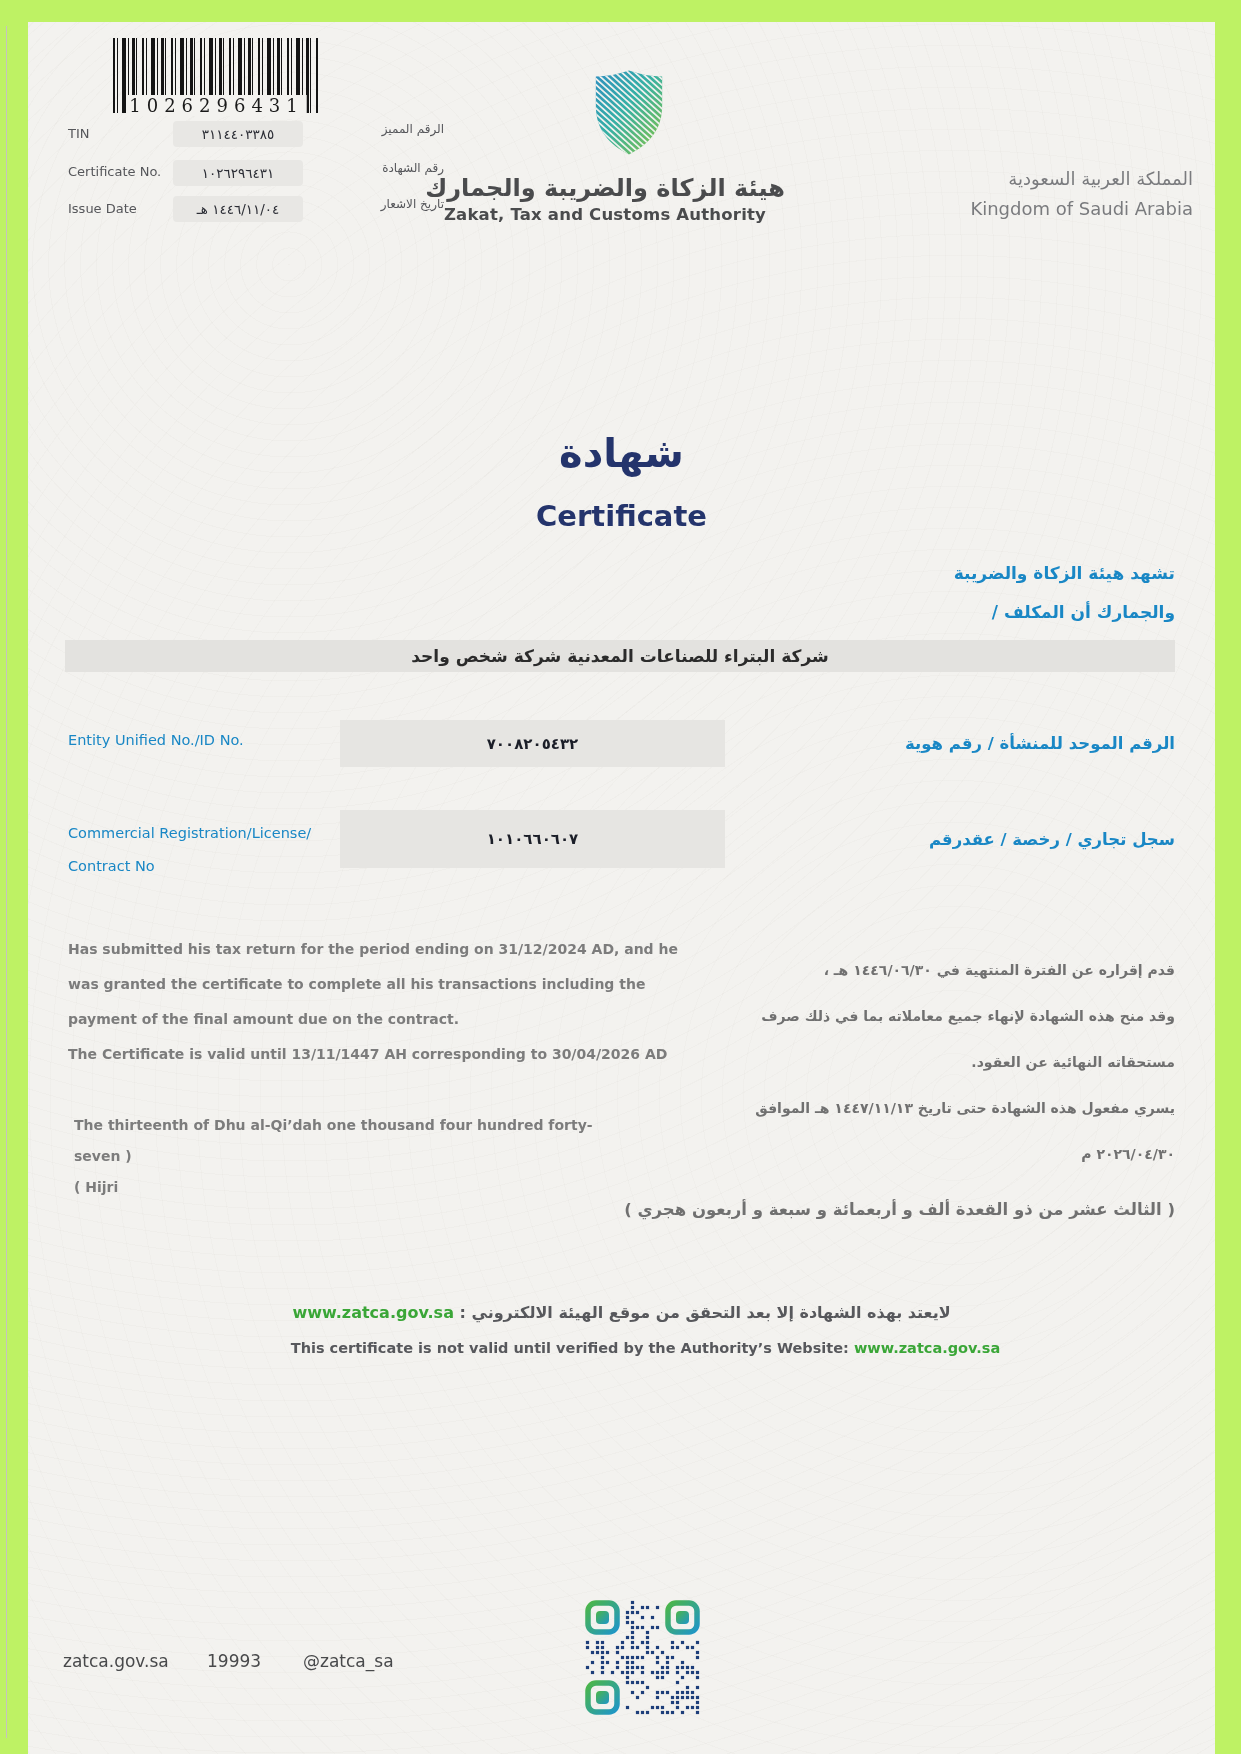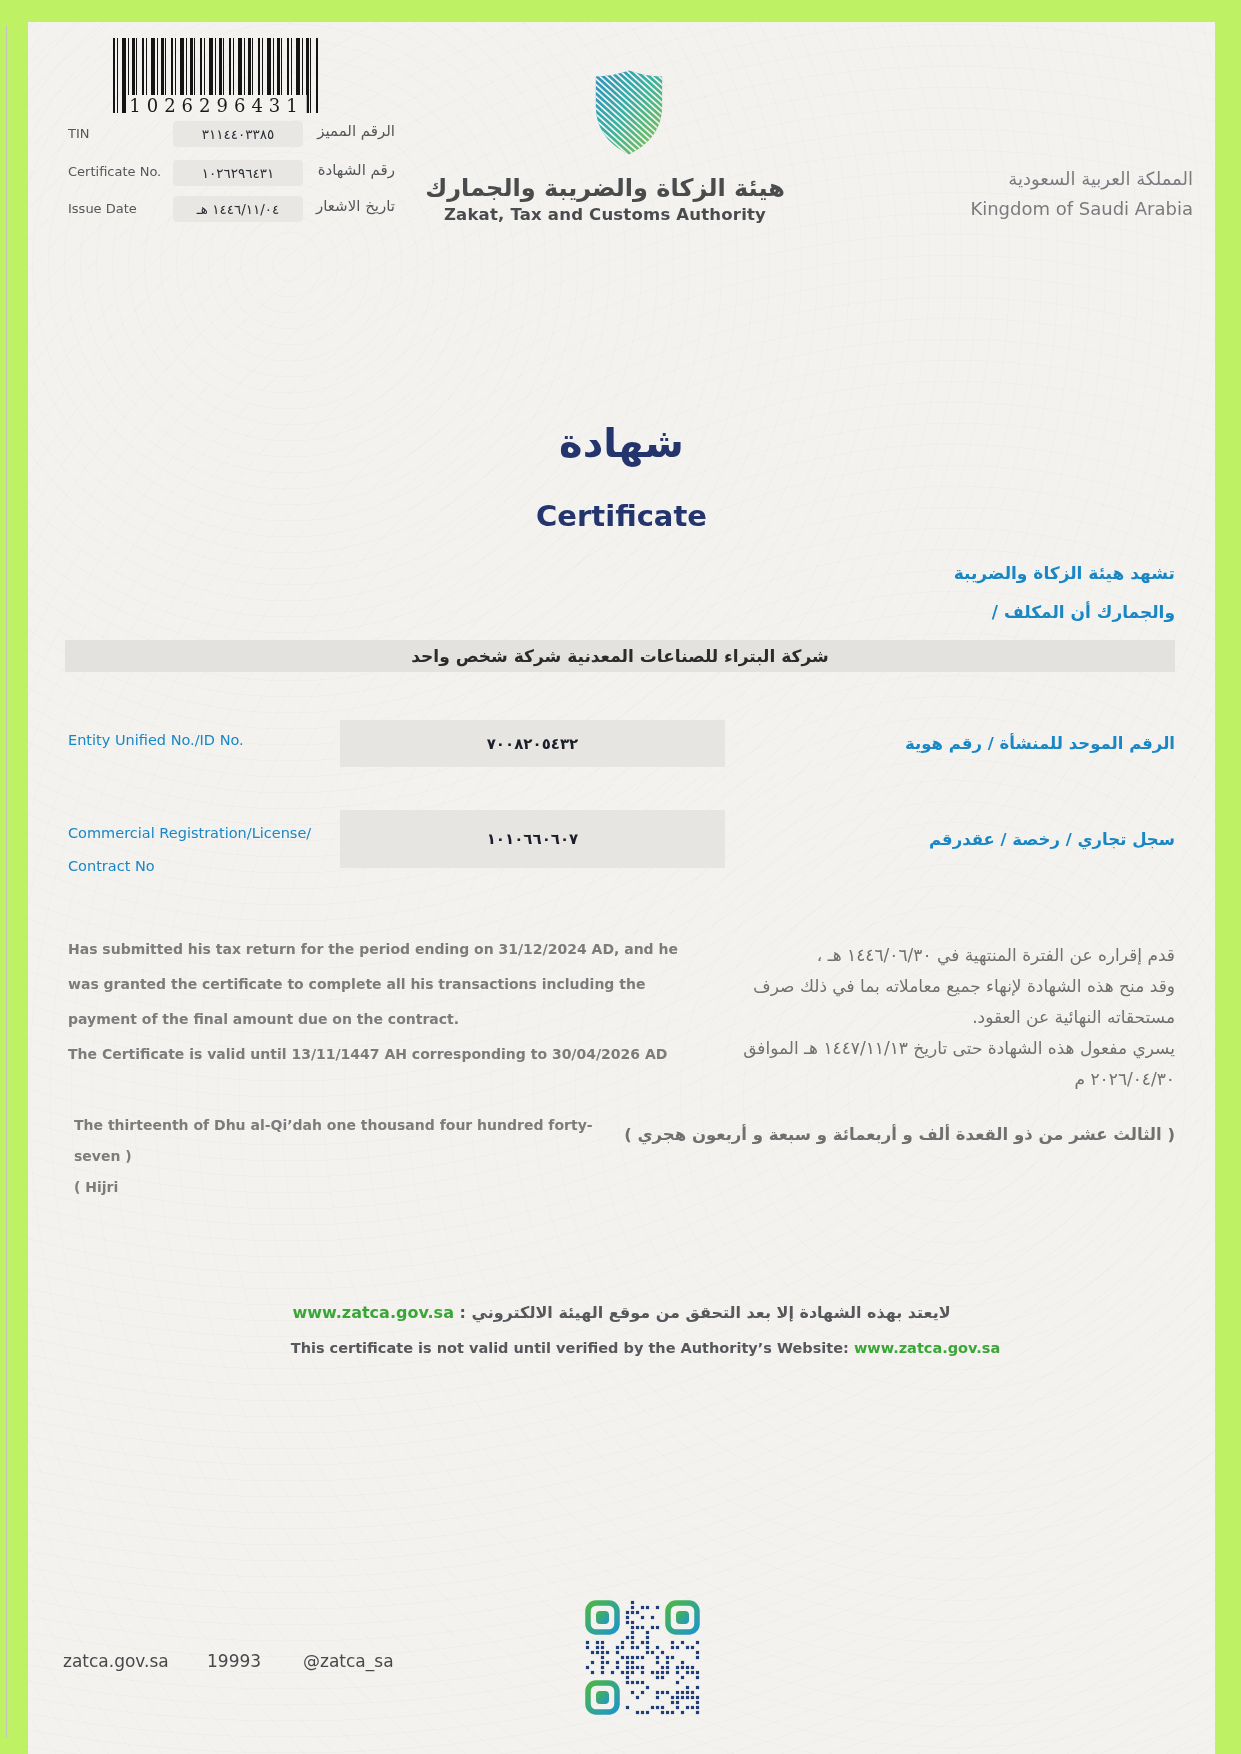--- a/index.html
+++ b/index.html
@@ -24,33 +24,33 @@
   #barcode-text{position:absolute;left:50%;bottom:-3px;transform:translateX(-50%);
     font-family:"DejaVu Serif","Liberation Serif",serif;font-size:18px;color:#1a1a1a;
     letter-spacing:6px;background:#f3f2ef;padding:0 3px;white-space:nowrap;}
 
   .hf-label{position:absolute;left:40px;font-size:13px;color:#55565a;}
   #f1-label{top:104px;} #f2-label{top:142px;} #f3-label{top:179px;}
   .hf-box{position:absolute;left:145px;width:130px;height:26px;background:#e8e7e4;
           border-radius:4px;text-align:center;line-height:26px;}
   #f1-box{top:99px;} #f2-box{top:138px;} #f3-box{top:174px;}
   .hf-box span{font-size:13.5px;color:#2a2c34;}
-  .hf-ar{position:absolute;right:820px;font-size:15px;color:#55565a;white-space:nowrap;margin-left:36px;}
+  .hf-ar{position:absolute;right:771px;font-size:12px;color:#55565a;white-space:nowrap;margin-left:36px;}
   #f1-ar{top:100px;} #f2-ar{top:139px;} #f3-ar{top:175px;}
 
   #shield{position:absolute;left:562px;top:46px;width:78px;height:89px;}
   #logo-text{position:absolute;left:397px;top:152px;width:360px;text-align:center;color:#4a4b4d;}
   #logo-ar{font-size:24px;font-weight:bold;}
   #logo-en{font-size:16.5px;font-weight:bold;margin-top:3px;letter-spacing:.2px;}
   #kingdom{position:absolute;right:22px;top:146px;text-align:right;color:#7a7b7e;}
   #kingdom-ar{font-size:18px;}
   #kingdom-en{font-size:18px;margin-top:9px;}
 
   
-  #title-ar{position:absolute;left:0;right:0;top:398px;text-align:center;
+  #title-ar{position:absolute;left:0;right:0;top:408px;text-align:center;
             font-size:40px;font-weight:bold;color:#24346c;}
   #title-en{position:absolute;left:0;right:0;top:477px;text-align:center;
             font-size:29px;font-weight:bold;color:#24346c;}
 
   
   #certify-en{position:absolute;left:40px;top:536px;font-size:15px;font-weight:bold;
               color:#1987c5;line-height:38px;}
   #certify-ar{position:absolute;right:40px;top:532px;font-size:17px;font-weight:bold;
               color:#1987c5;line-height:39px;text-align:right;}
 
@@ -68,21 +68,21 @@
   .row-ar{position:absolute;right:40px;font-size:16.5px;font-weight:bold;color:#1987c5;
           text-align:right;white-space:nowrap;}
   #row1-ar{top:712px;} #row2-ar{top:808px;}
 
   
   #body-en{position:absolute;left:40px;top:910px;width:560px;color:#7c7c7c;}
   #body-en .bl{font-size:14px;font-weight:bold;line-height:35px;white-space:nowrap;}
   #en-hijri{margin-top:38px;margin-left:6px;}
   #en-hijri .bl2{font-size:14px;font-weight:bold;line-height:31px;}
   #body-ar{position:absolute;right:40px;top:918px;width:565px;text-align:right;color:#707070;}
-  #body-ar .al{font-size:17px;font-weight:normal;line-height:31px;white-space:nowrap;}
+  #body-ar .al{font-size:14px;font-weight:bold;line-height:31px;white-space:nowrap;margin-top:15px;}
   #ar-hijri{margin-top:25px;font-size:16.5px;font-weight:bold;line-height:30px;white-space:nowrap;}
 
   
   #verify-ar{position:absolute;left:0;right:0;top:1281px;text-align:center;
              font-size:16px;font-weight:bold;color:#57585c;}
   #verify-en{position:absolute;left:0;right:0;top:1318px;text-align:center;
              font-size:14.5px;font-weight:bold;color:#57585c;padding-left:48px;}
   .green{color:#3aa637;text-decoration:none;font-weight:bold;cursor:pointer;}
 
   

